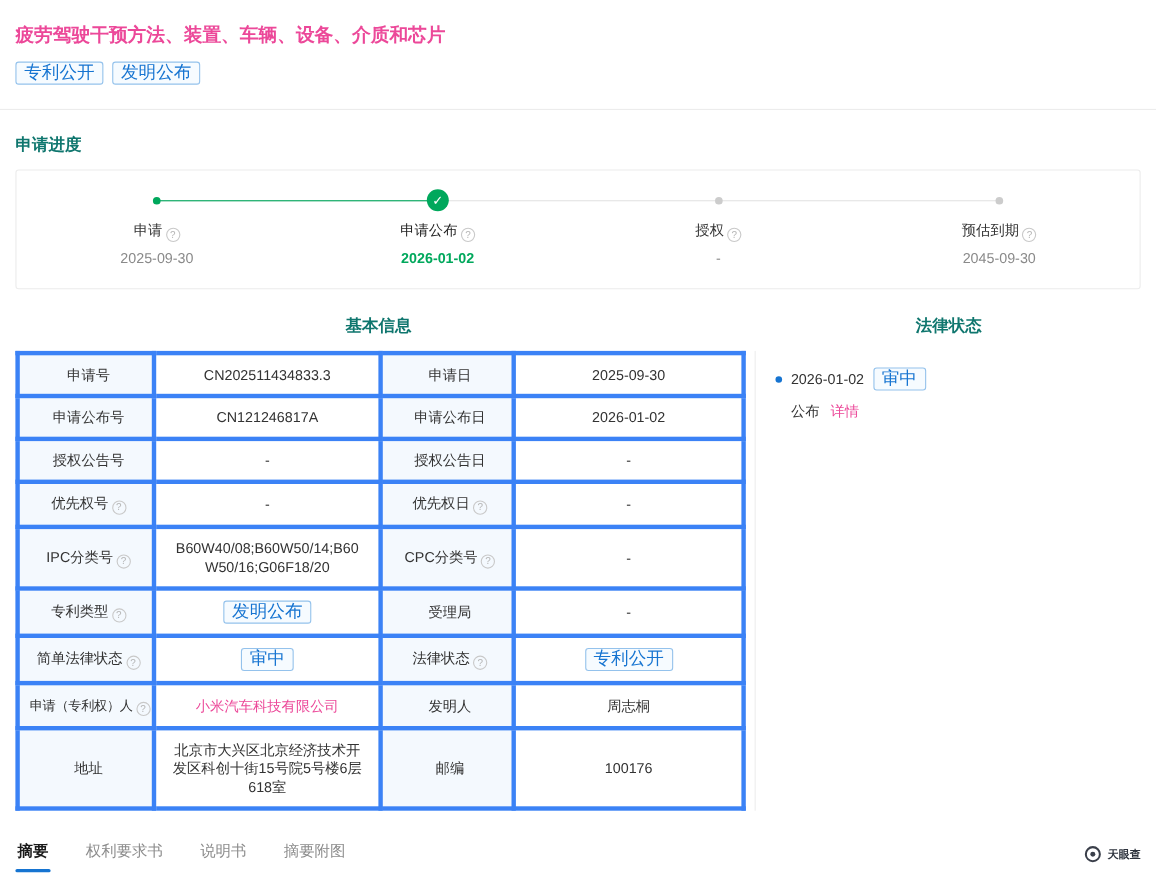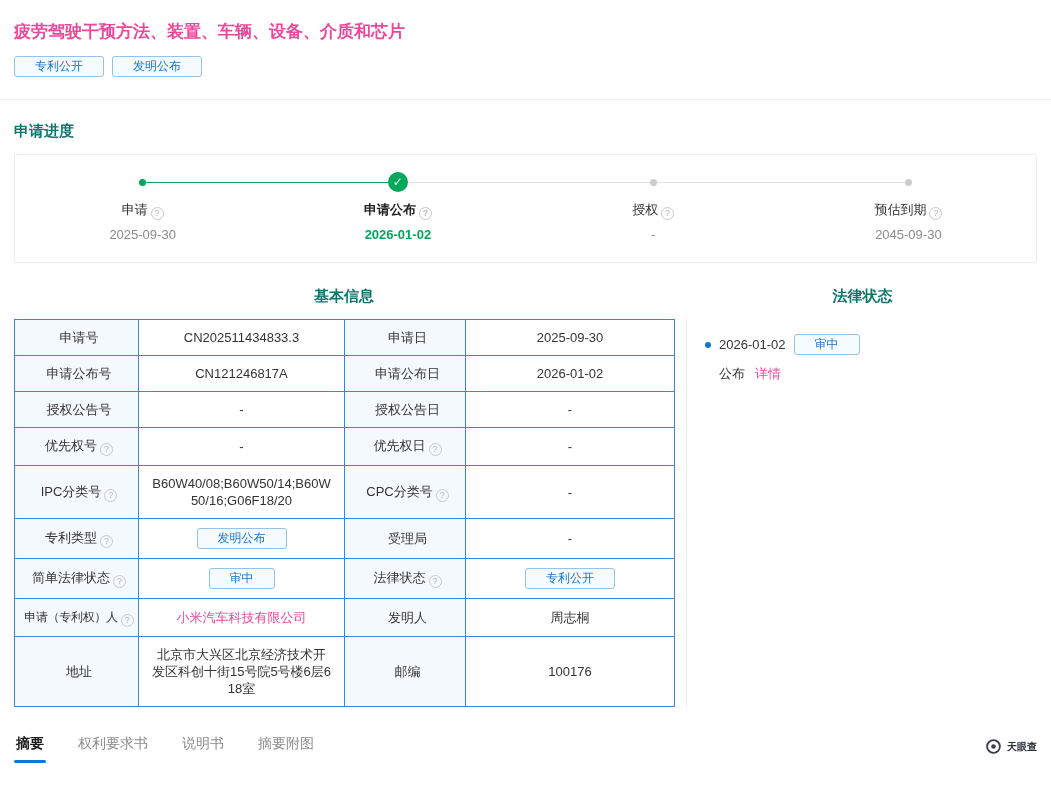--- a/index.html
+++ b/index.html
@@ -6,51 +6,51 @@
   html, body { margin: 0; padding: 0; }
   body {
     width: 1051px; min-height: 812px; background: #fff;
     font-family: "Liberation Sans", "DejaVu Sans", sans-serif;
     color: #333; font-size: 13px;
   }
   .page-header { padding: 16px 14px 0; }
   .page-title { font-size: 17px; font-weight: bold; color: #ec4899; margin: 4px 0 13px; }
   .header-tags { display: flex; gap: 8px; margin-bottom: 22px; }
   .tag, .badge {
-    display: inline-block; font-size: 12px; color: #1674d1;
+    display: inline-block; font-size: 16px; color: #1674d1;
     border: 1px solid #94c2ec; background: #f6fbff;
-    padding: 1px 20px; border-radius: 3px; line-height: 17px; white-space: nowrap;
+    padding: 1px 7px; border-radius: 3px; line-height: 17px; white-space: nowrap;
   }
   .top-divider { height: 1px; background: #ececec; }
   .main { padding: 0 14px 14px; }
   .section-title { font-size: 15px; font-weight: bold; color: #0f766e; }
   .progress-title { margin: 22px 0 13px; }
 
   .progress-box { position: relative; border: 1px solid #ececec; border-radius: 3px; padding: 17px 0 20px; }
   .track { position: absolute; top: 27px; left: 12.5%; right: 12.5%; height: 1px; background: #e3e3e3; }
   .track-done { position: absolute; top: 27px; left: 12.5%; width: 25%; height: 1px; background: #00a85c; }
   .steps-row { display: flex; position: relative; }
   .step { flex: 1; text-align: center; }
   .dot-row { height: 20px; display: flex; align-items: center; justify-content: center; }
   .dot { width: 7px; height: 7px; border-radius: 50%; background: #ccc; }
   .dot.done { background: #00a85c; }
   .dot-check {
     width: 20px; height: 20px; border-radius: 50%; background: #00a85c;
     color: #fff; font-size: 12px; line-height: 20px; text-align: center; font-weight: bold;
   }
   .step-label { margin-top: 9px; color: #333; }
-  .step.current .step-label { font-weight: bold; color: #1f1f1f; }
+  .step.current .step-label { font-weight: normal; color: #1f1f1f; }
   .step-date { margin-top: 7px; color: #8a8a8a; }
   .step-date.current { color: #00a85c; font-weight: bold; }
 
   .info-columns { display: flex; margin-top: 24px; align-items: stretch; text-align: center; }
   .col-left { width: 660px; flex: none; }
   .col-left .section-title { margin-bottom: 13px; }
   table.info-table { border-collapse: collapse; table-layout: fixed; width: 660px; }
-  .info-table td { border: 1px solid #3b82f6; padding: 9px 12px; vertical-align: middle; line-height: 17px; }
+  .info-table td { border: 4px solid #3b82f6; padding: 9px 12px; vertical-align: middle; line-height: 17px; }
   td.cell-label { background: #f4f9fe; padding: 9px 4px 9px 9px; white-space: nowrap; overflow: hidden; color: #333; }
   td.cell-value { word-break: break-all; color: #333; }
   .col-w1 { width: 124px; } .col-w2 { width: 206px; } .col-w3 { width: 121px; } .col-w4 { width: 209px; }
   .tight { font-size: 12px; letter-spacing: -0.3px; }
   .qicon {
     display: inline-block; width: 13px; height: 13px; border: 1px solid #c9c9c9; border-radius: 50%;
     color: #b5b5b5; font-size: 9px; line-height: 11px; text-align: center; margin-left: 3px; vertical-align: -2px;
     cursor: default;
   }
   .qicon::after { content: "?"; }

